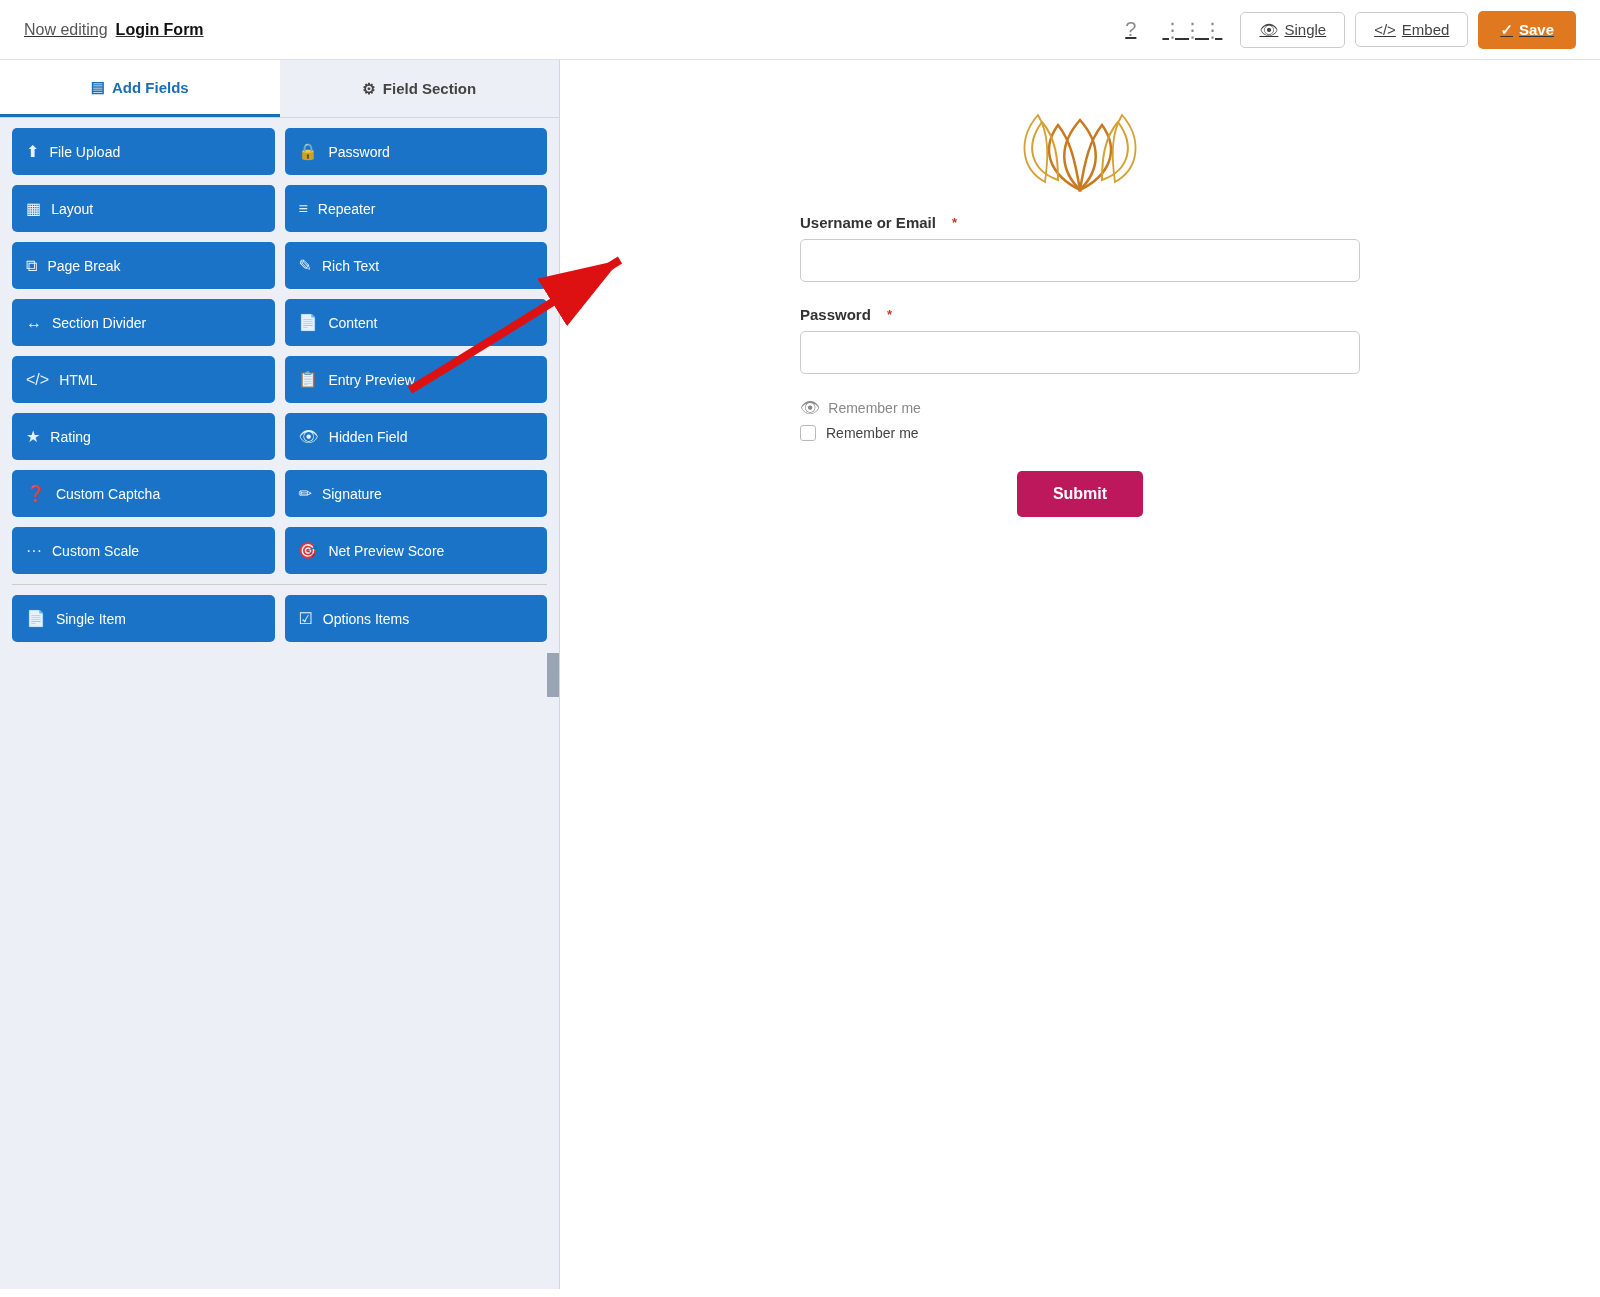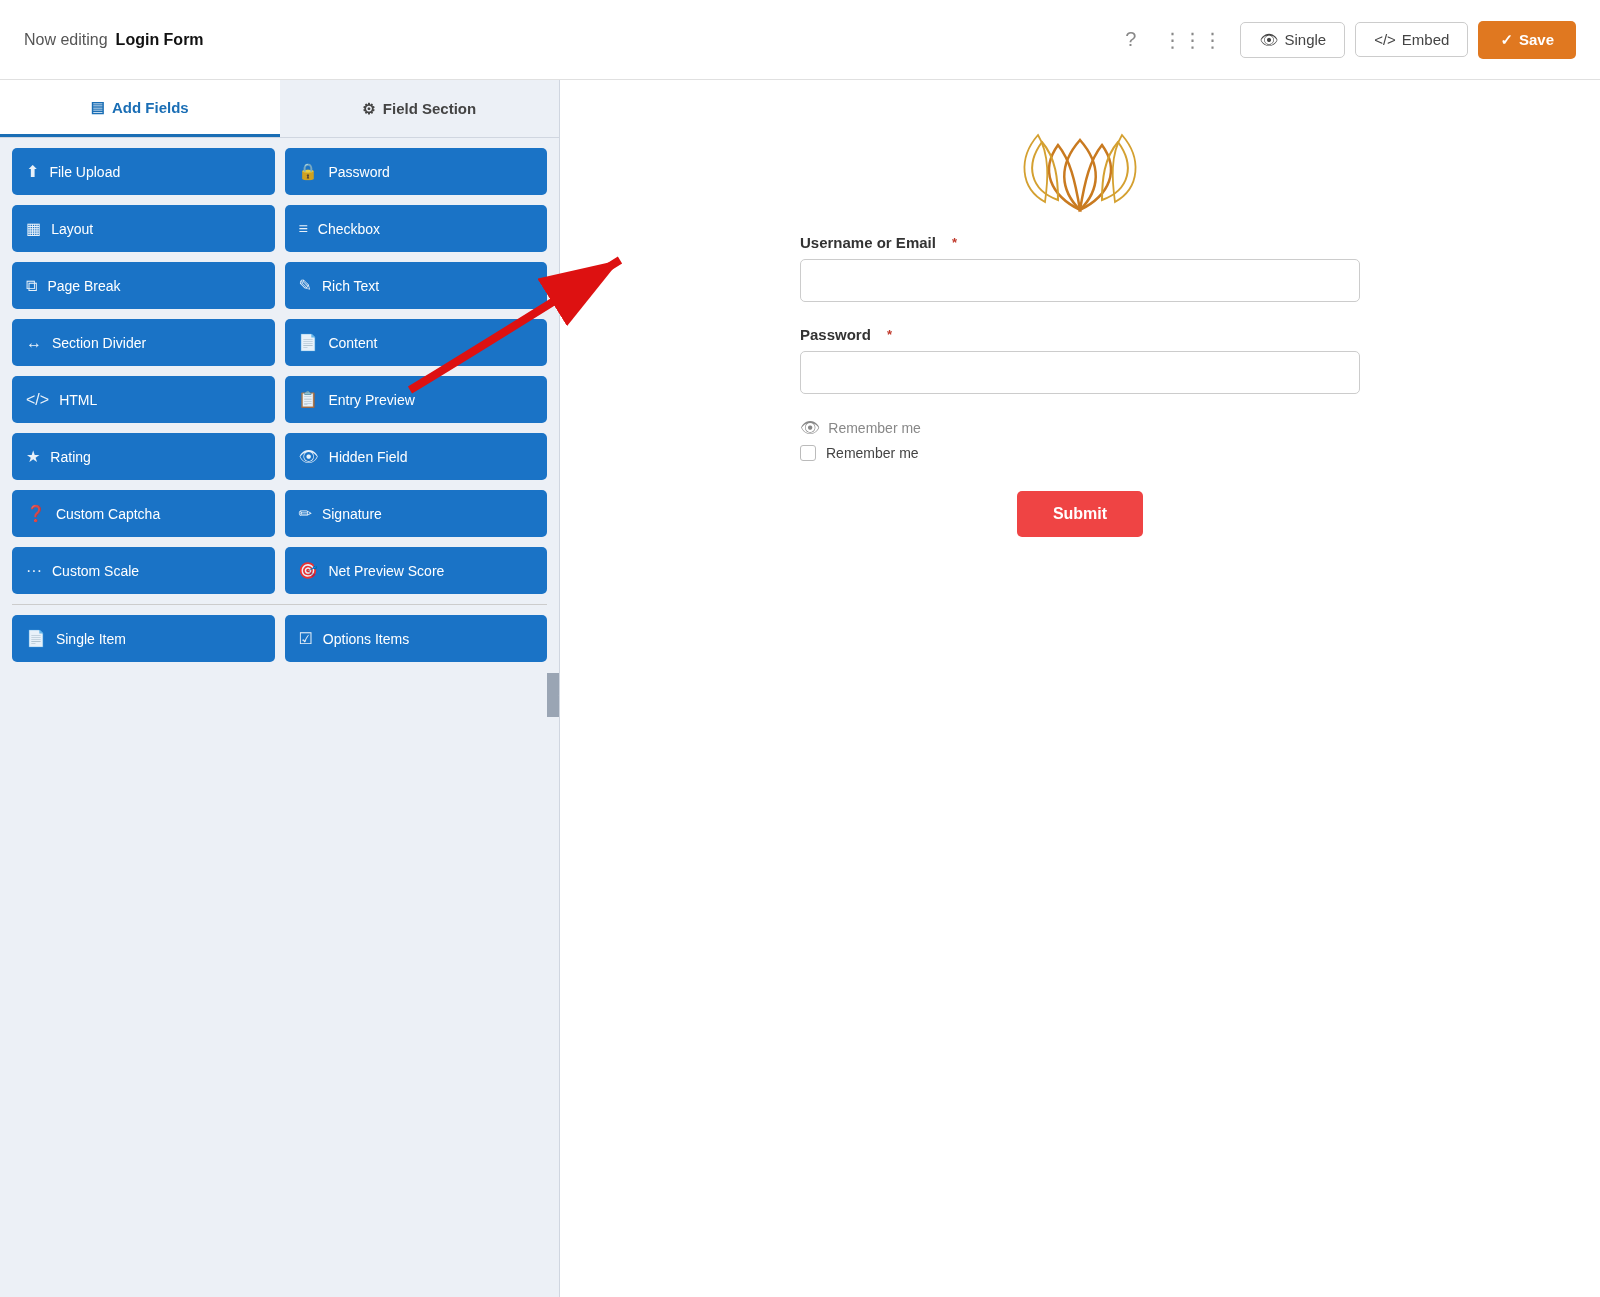--- a/index.html
+++ b/index.html
@@ -1,22 +1,22 @@
 <!DOCTYPE html>
 <html><head>
   <meta charset="utf-8">
   <style>
     * { box-sizing: border-box; margin: 0; padding: 0; }
     body { font-family: -apple-system, BlinkMacSystemFont, 'Segoe UI', sans-serif; background: #fff; color: #333; }
 
     
     .topbar {
       display: flex; align-items: center; justify-content: space-between;
-      padding: 0 24px; height: 80px;
-      background: #fff; border-bottom: 1px solid #e0e0e0;
+      padding: 0 24px; height: 60px;
+      background: #fff; border-bottom: 1px solid #e0e0e0; text-decoration: underline;
     }
     .topbar-left { display: flex; align-items: center; gap: 8px; font-size: 16px; }
     .topbar-left span { font-weight: 400; color: #555; }
     .topbar-left strong { font-weight: 700; color: #111; }
     .topbar-right { display: flex; align-items: center; gap: 10px; }
     .icon-btn {
       background: none; border: none; cursor: pointer; padding: 8px;
       color: #888; font-size: 20px; display: flex; align-items: center;
     }
     .btn-preview, .btn-embed {
@@ -120,21 +120,21 @@
     }
     .remember-checkbox-row {
       display: flex; align-items: center; gap: 10px;
       font-size: 14px; color: #444;
     }
     .remember-checkbox {
       width: 16px; height: 16px; border: 1.5px solid #bbb; border-radius: 3px;
       background: #fff; display: inline-block; flex-shrink: 0;
     }
     .submit-btn {
-      padding: 14px 36px; background: #ef4444; color: #fff;
+      padding: 14px 36px; background: #be185d; color: #fff;
       border: none; border-radius: 5px; font-size: 16px; font-weight: 700;
       cursor: pointer;
     }
 
     
     .lotus-svg { width: 120px; height: 100px; }
   </style>
 </head>
 <body>
 
@@ -191,21 +191,21 @@
         </button>
       </div>
 
       <div class="fields-row">
         <button class="field-btn">
           <span class="fi">▦</span>
           <span>Layout</span>
         </button>
         <button class="field-btn">
           <span class="fi">≡</span>
-          <span>Checkbox</span>
+          <span>Repeater</span>
         </button>
       </div>
 
       <div class="fields-row">
         <button class="field-btn">
           <span class="fi">⧉</span>
           <span>Page Break</span>
         </button>
         <button class="field-btn">
           <span class="fi">✎</span>

